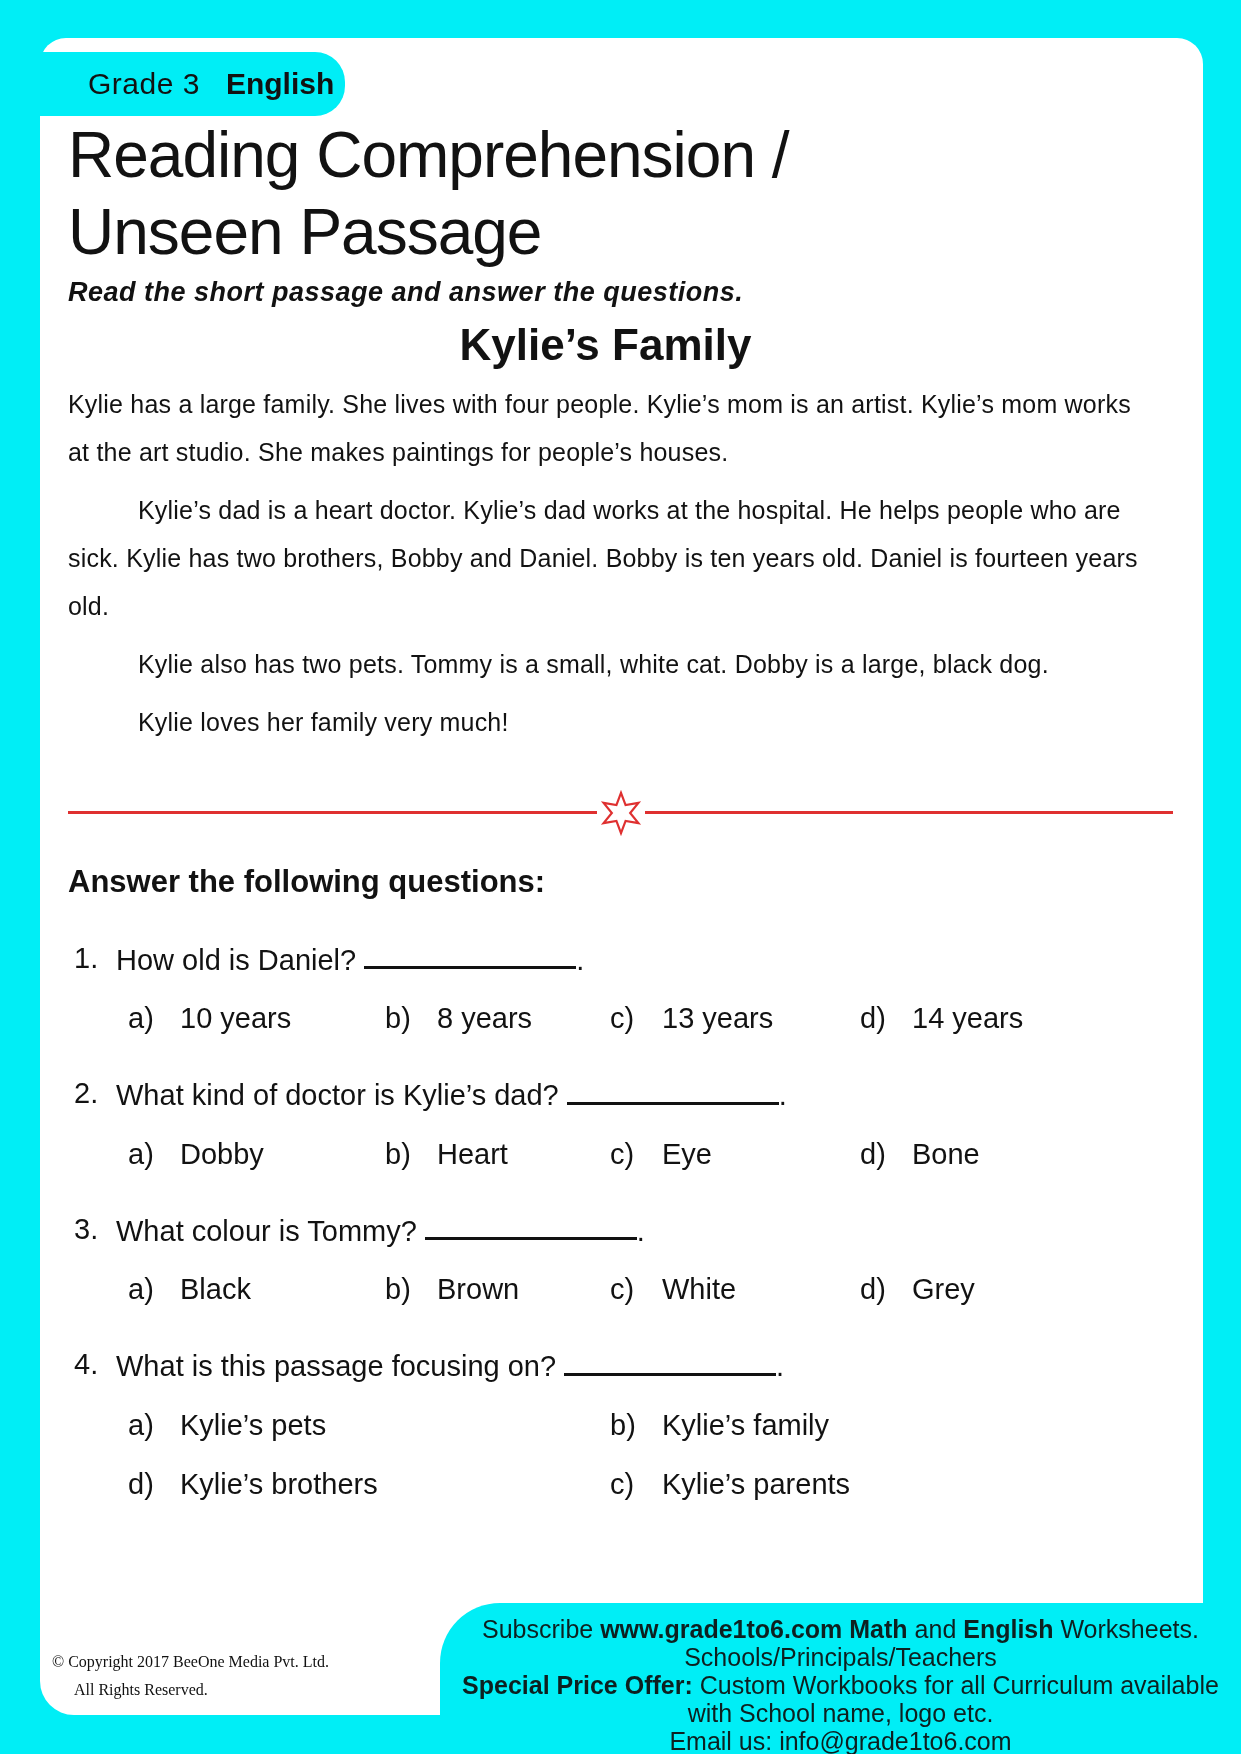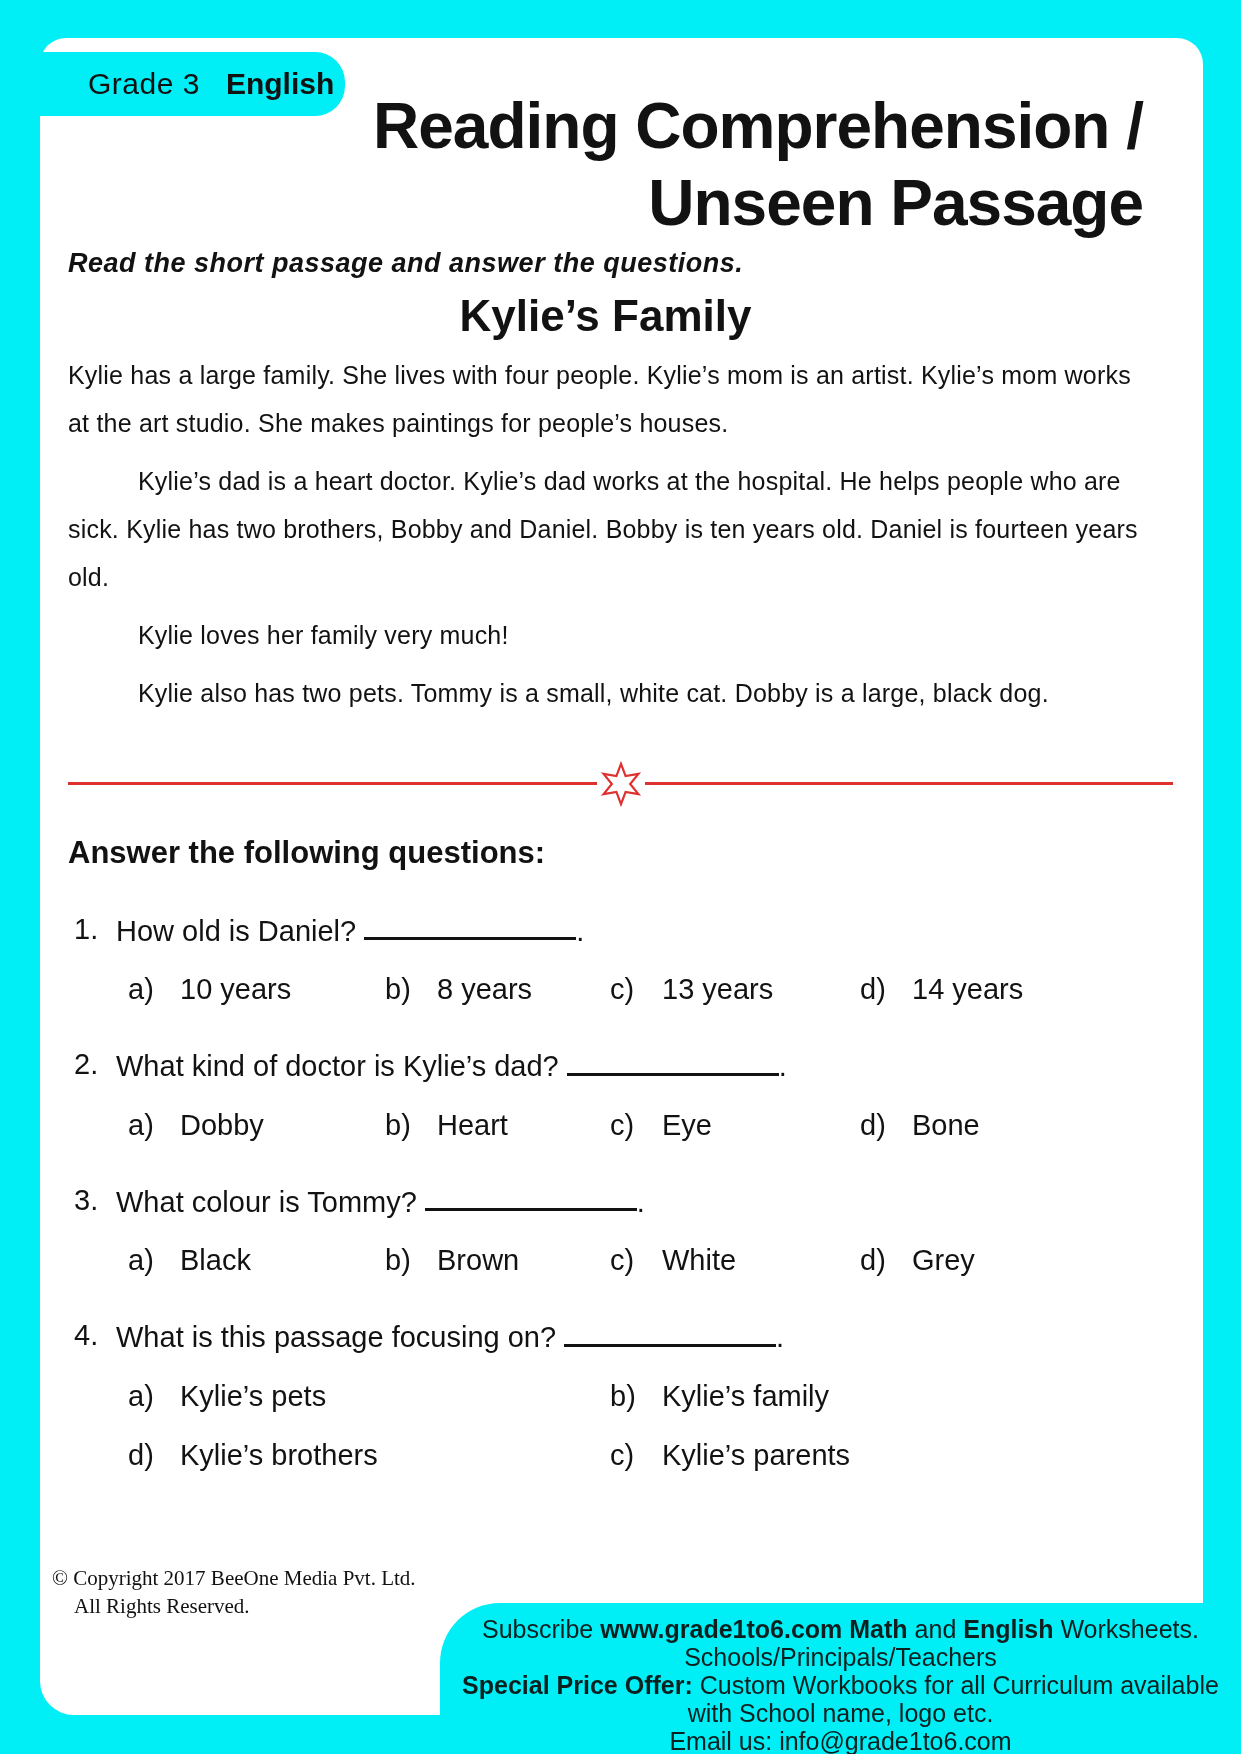--- a/index.html
+++ b/index.html
@@ -33,24 +33,24 @@
   .grade-badge .grade { font-weight:400; letter-spacing:0.5px; }
   .grade-badge .subject { font-weight:700; margin-left:26px; }
   .content {
     position:absolute;
     left:40px; top:38px;
     width:1163px;
     z-index:2;
     padding:0 60px 0 28px;
   }
   .main-title {
-    margin-top:50px;
-    text-align:right;
+    margin-top:79px;
+    text-align:left;
     font-size:64px;
-    font-weight:700;
+    font-weight:400;
     line-height:1.2;
     letter-spacing:-1px;
   }
   .instruction {
     margin-top:6px;
     font-size:27px;
     font-weight:700;
     font-style:italic;
     letter-spacing:0.5px;
   }
@@ -110,24 +110,24 @@
     z-index:4;
     text-align:center;
     font-size:25px;
     line-height:28px;
     padding-top:12px;
     color:#0d2020;
   }
   .footer b { font-weight:700; }
   .copyright {
     position:absolute;
-    left:52px; top:1564px;
+    left:52px; top:1648px;
     z-index:2;
     font-family:"Liberation Serif", serif;
-    font-size:21px;
+    font-size:16px;
     line-height:28px;
     color:#111;
   }
   .copyright .line2 { margin-left:22px; }
 </style>
 </head>
 <body>
 
 <div class="page-card"></div>
 
@@ -142,22 +142,22 @@
     <span>Reading Comprehension /</span><br>
     <span>Unseen Passage</span>
   </h1>
 
   <div class="instruction">Read the short passage and answer the questions.</div>
 
   <div class="passage">
     <h2 class="passage-title">Kylie’s Family</h2>
     <p>Kylie has a large family. She lives with four people. Kylie’s mom is an artist. Kylie’s mom works at the art studio. She makes paintings for people’s houses.</p>
     <p class="indent">Kylie’s dad is a heart doctor. Kylie’s dad works at the hospital. He helps people who are sick. Kylie has two brothers, Bobby and Daniel. Bobby is ten years old. Daniel is fourteen years old.</p>
+    <p class="indent">Kylie also has two pets. Tommy is a small, white cat. Dobby is a large, black dog.</p>
     <p class="indent">Kylie loves her family very much!</p>
-    <p class="indent">Kylie also has two pets. Tommy is a small, white cat. Dobby is a large, black dog.</p>
   </div>
 
   <div class="divider">
     <span class="rule"></span>
     <svg class="star" viewBox="0 0 48 48">
       <polygon points="24,2 29,15.3 43,13 34,24 43,35 29,32.7 24,46 19,32.7 5,35 14,24 5,13 19,15.3" fill="#ffffff" stroke="#df3030" stroke-width="2.4" stroke-linejoin="miter"></polygon>
     </svg>
     <span class="rule"></span>
   </div>
 

